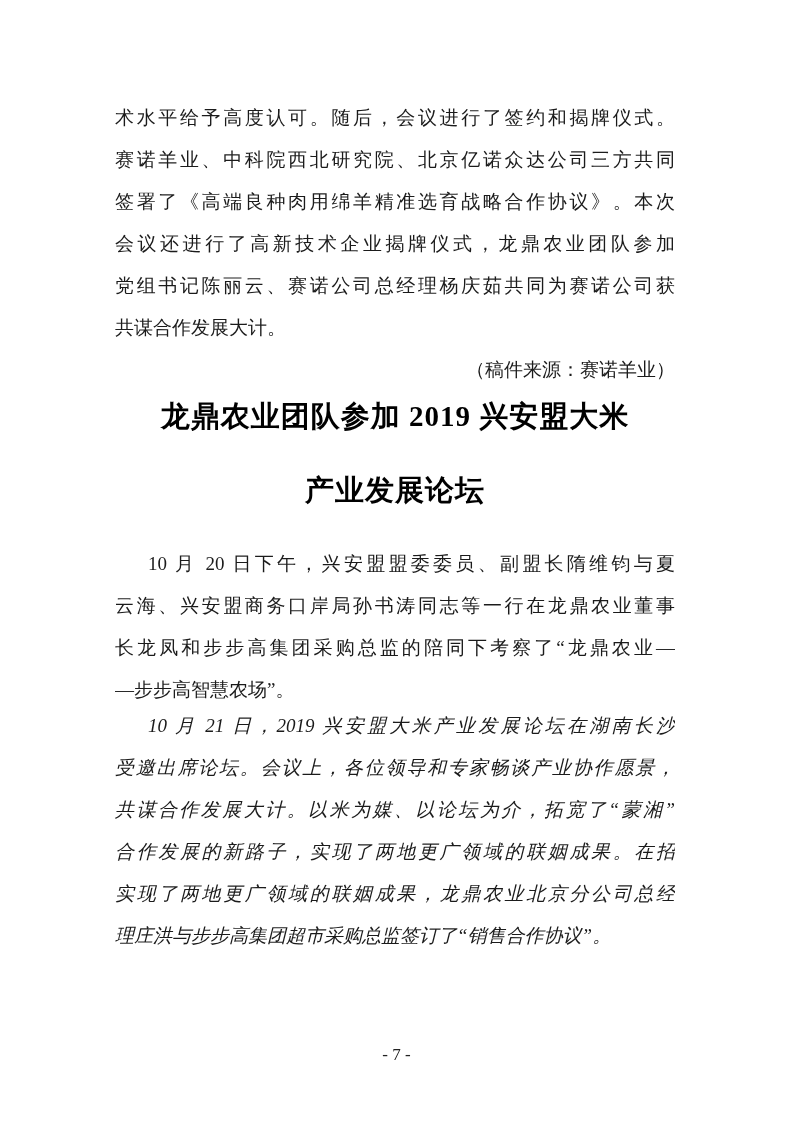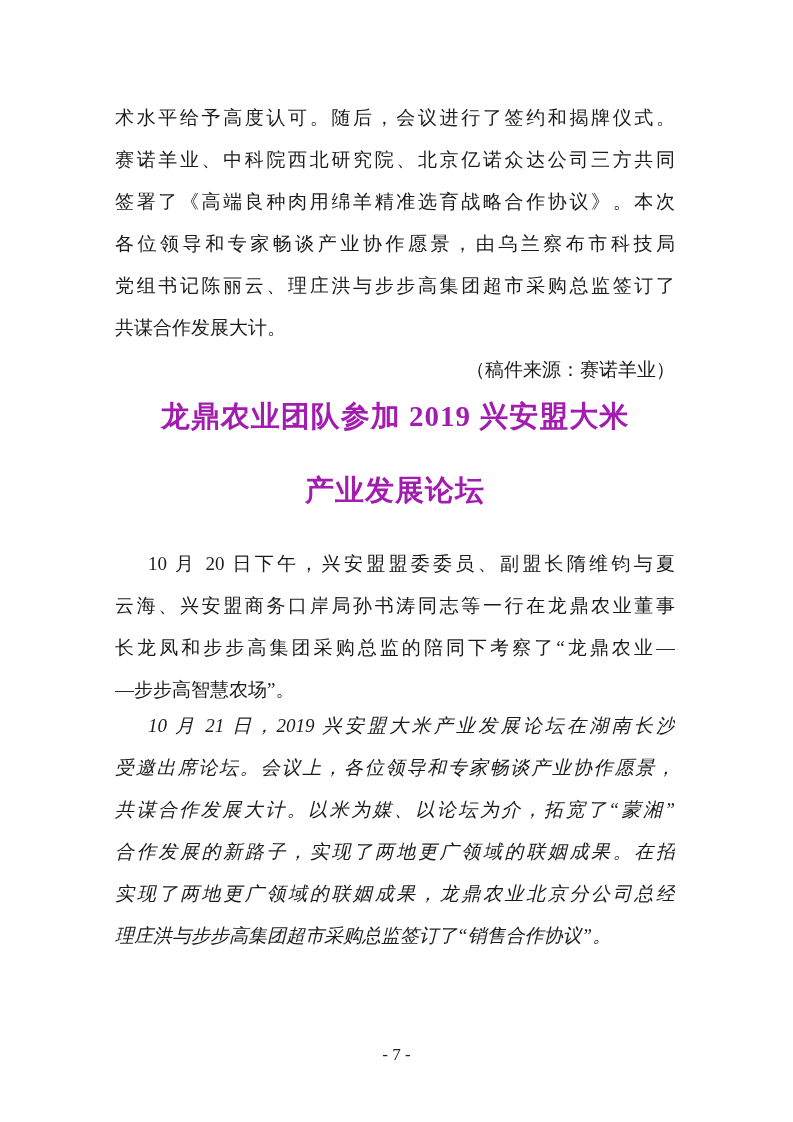--- a/index.html
+++ b/index.html
@@ -35,21 +35,21 @@
   .para3 { top: 705px; font-style: italic; }
   .title-line {
     position: absolute;
     left: 100px;
     width: 590px;
     height: 48px;
     line-height: 48px;
     text-align: center;
     font-weight: bold;
     font-size: 29px;
-    color: #a21caf;
+    color: #000000;
     letter-spacing: 1px;
   }
   .title1 { top: 392px; }
   .title2 { top: 466px; }
   .footer {
     position: absolute;
     left: 0;
     top: 1042px;
     width: 793px;
     height: 26px;
@@ -61,22 +61,22 @@
 </style>
 </head>
 <body>
 
 <div class="page">
 
   <div class="block bodytext para1">
     <div class="line">术水平给予高度认可。随后，会议进行了签约和揭牌仪式。</div>
     <div class="line">赛诺羊业、中科院西北研究院、北京亿诺众达公司三方共同</div>
     <div class="line">签署了《高端良种肉用绵羊精准选育战略合作协议》。本次</div>
-    <div class="line">各位领导和专家畅谈产业协作愿景，由乌兰察布市科技局</div>
-    <div class="line">党组书记陈丽云、理庄洪与步步高集团超市采购总监签订了</div>
+    <div class="line">会议还进行了高新技术企业揭牌仪式，龙鼎农业团队参加</div>
+    <div class="line">党组书记陈丽云、赛诺公司总经理杨庆茹共同为赛诺公司获</div>
     <div class="line last">共谋合作发展大计。</div>
   </div>
 
   <div class="block bodytext source-block">
     <div class="line">（稿件来源：赛诺羊业）</div>
   </div>
 
   <div class="title-line title1">龙鼎农业团队参加 2019 兴安盟大米</div>
   <div class="title-line title2">产业发展论坛</div>
 

